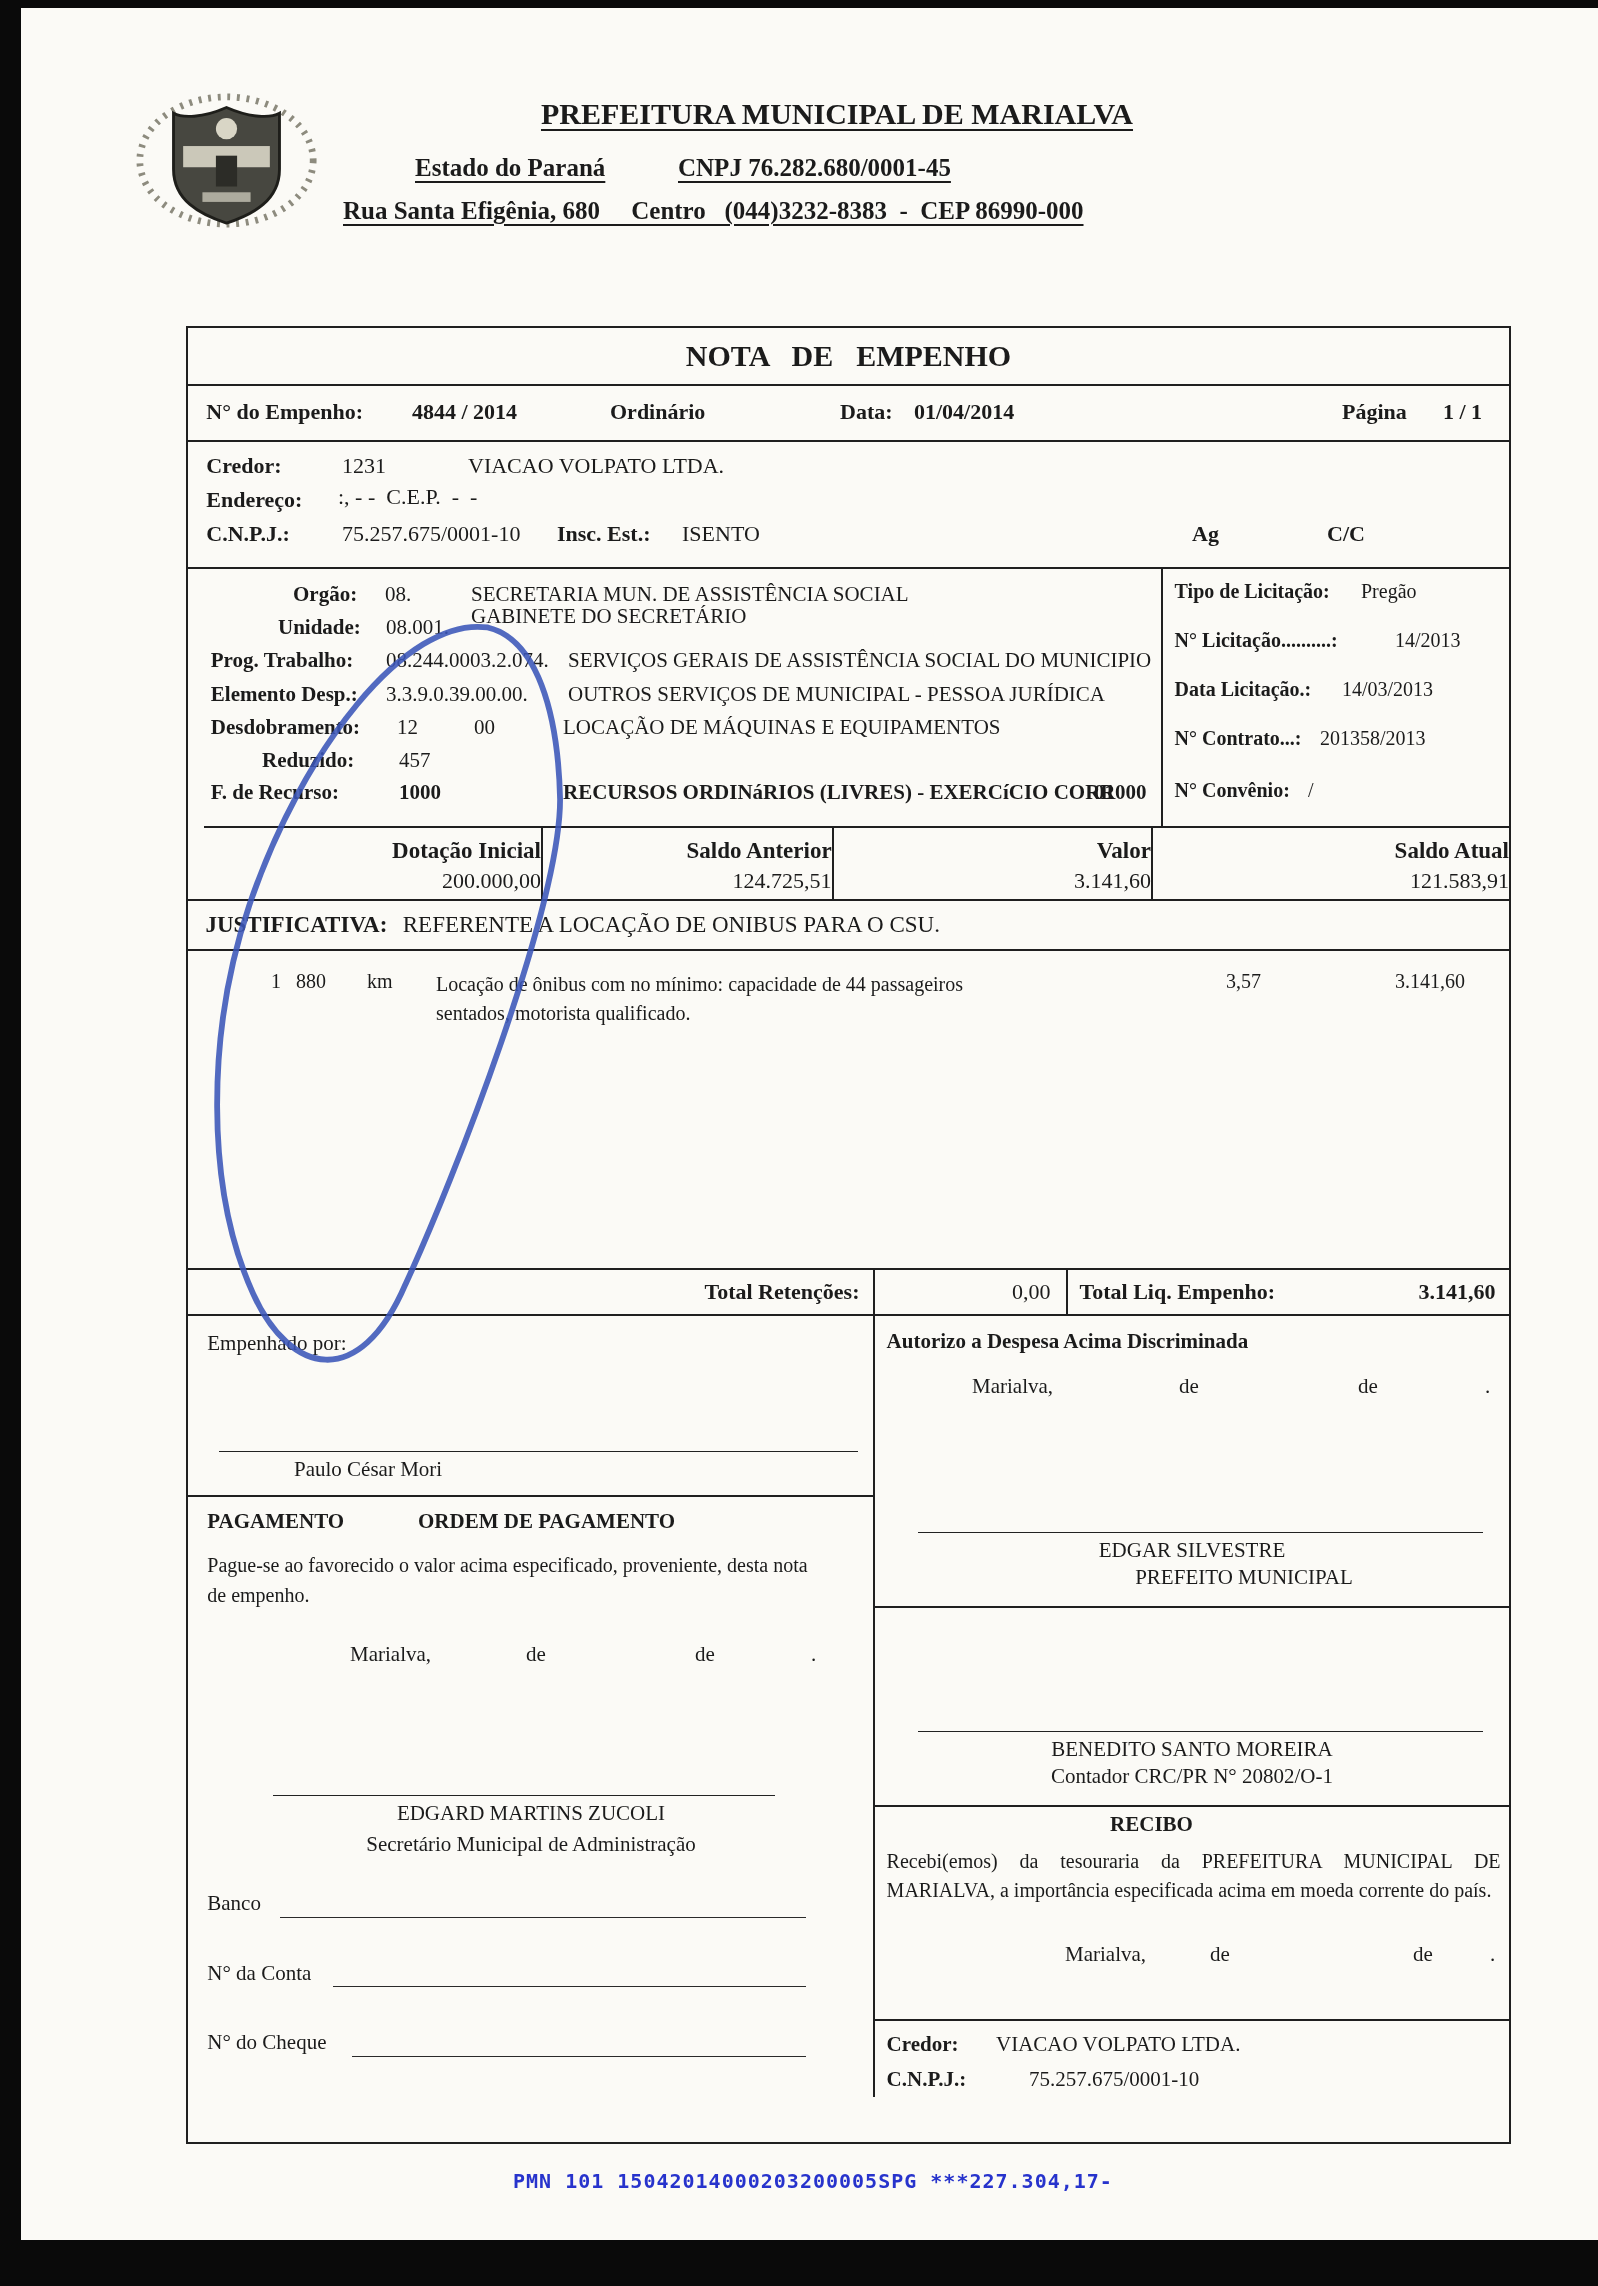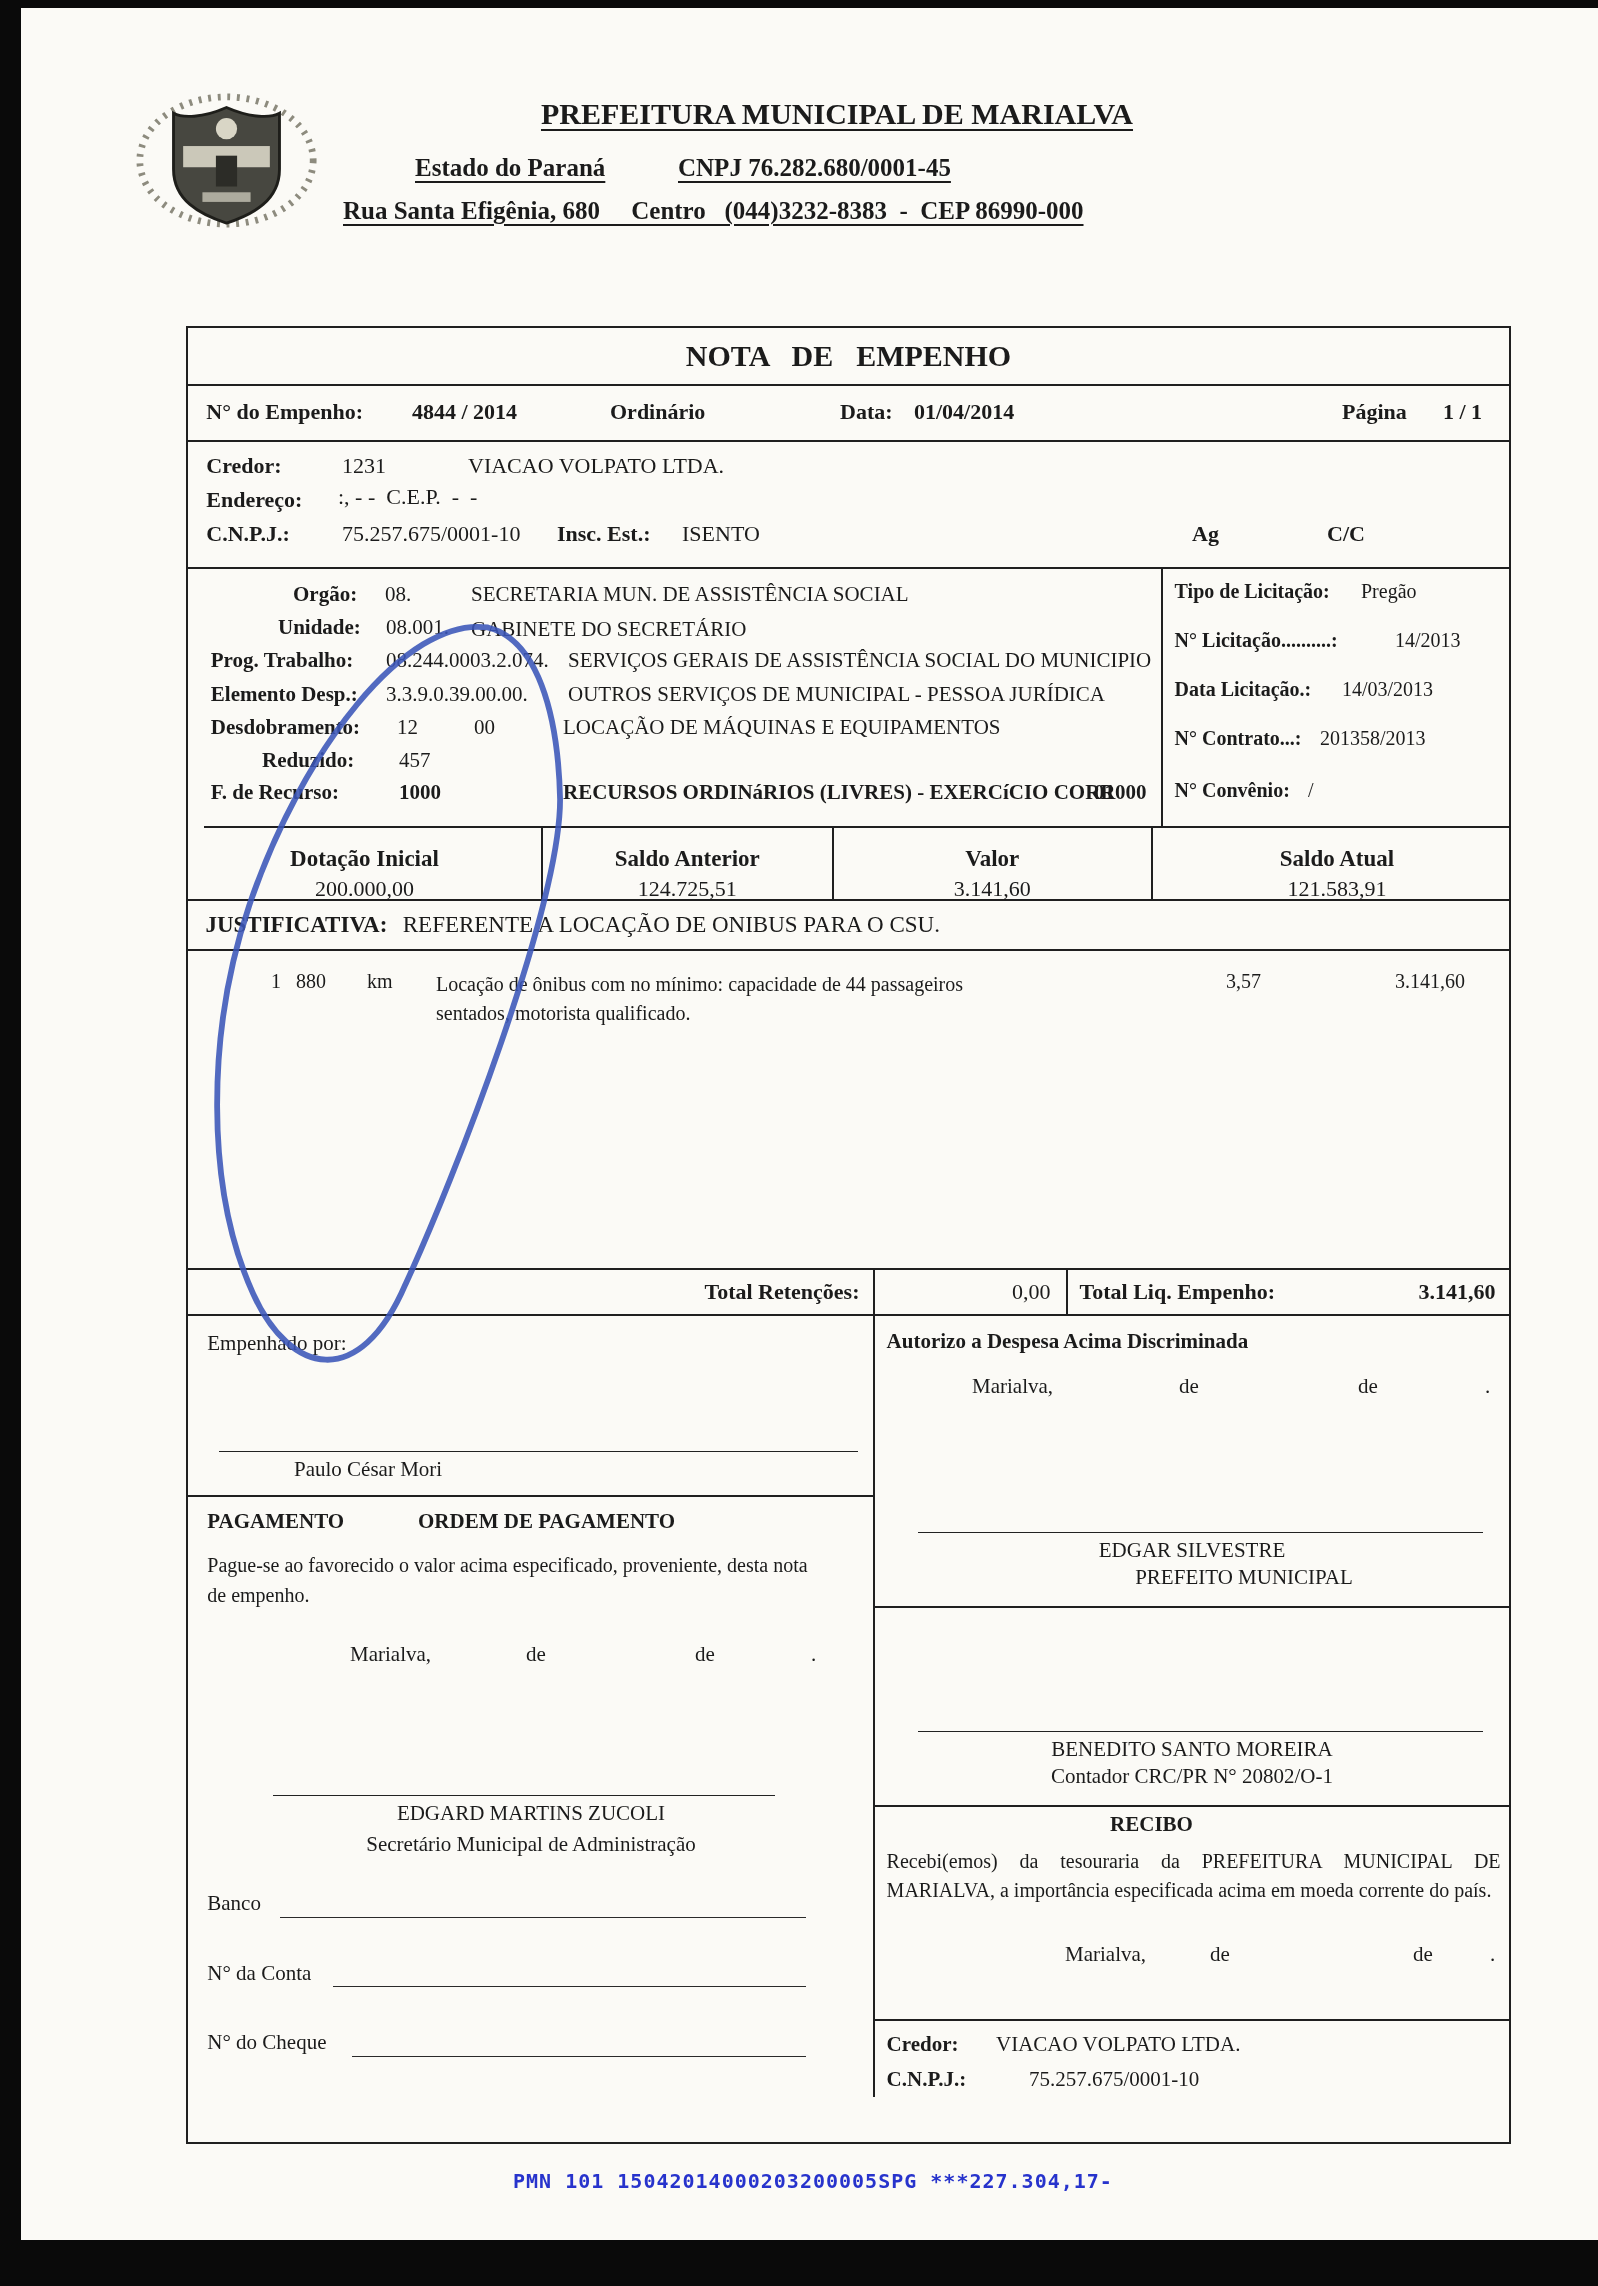--- a/index.html
+++ b/index.html
@@ -30,21 +30,21 @@
   }
   .row { position: relative; border-bottom: 2.9px solid #1f1f1f; }
   .title-bar { height: 58px; line-height: 55px; text-align: center;
     font-size: 30px; font-weight: bold; word-spacing: 15.4px; }
   .r-empenho { height: 56px; font-size: 22px; }
   .r-credor { height: 127px; font-size: 22px; }
   .r-orgao { height: 259px; font-size: 21px; margin-left: 16px; }
   .lic-col { position: absolute; right: 0; top: 0; bottom: 0; width: 348px;
     border-left: 2.9px solid #1f1f1f; font-size: 20px; }
   .r-values { height: 73px; display: flex; }
-  .vcell { border-right: 2.9px solid #1f1f1f; text-align: center; padding-top: 18px; }
+  .vcell { border-right: 2.9px solid #1f1f1f; text-align: right; padding-top: 10px; }
   .vcell:last-child { border-right: none; margin-left: 12px; }
   .vcell .vh { font-size: 23px; font-weight: bold; display: block; }
   .vcell .vv { font-size: 22px; display: block; margin-top: 3.9px; }
   .r-justif { height: 50px; font-size: 23px; padding: 11.6px 0 0 17.4px; }
   .r-items-header { height: 42px; border-bottom: none; font-size: 21px; }
   .ith { font-style: italic; font-weight: bold; text-decoration: underline;
     text-underline-offset: 3.9px; position: absolute; top: 9.7px; }
   .r-items-body { height: 317px; border-bottom: none; font-size: 20px; }
   .r-totals { height: 48px; border-top: 2.9px solid #1f1f1f; display: flex; font-size: 22px; font-family: Liberation Serif, serif; }
   .tcell { border-right: 2.9px solid #1f1f1f; padding-top: 9.7px; }
@@ -116,21 +116,21 @@
       <span class="abs b" style="left:1139px; top:79px;">C/C</span>
     </div>
 
     <div class="row r-orgao">
       <span class="abs b" style="left:89px; top:13.5px;">Orgão:</span>
       <span class="abs" style="left:181px; top:13.5px;">08.</span>
       <span class="abs" style="left:267px; top:13.5px;">SECRETARIA MUN. DE ASSISTÊNCIA SOCIAL</span>
 
       <span class="abs b" style="left:74px; top:46px;">Unidade:</span>
       <span class="abs" style="left:182px; top:46px;">08.001.</span>
-      <span class="abs" style="left:267px; top:48px;font-family:Liberation Serif, serif;">GABINETE DO SECRETÁRIO</span>
+      <span class="abs" style="left:267px; top:35px;font-family:Liberation Serif, serif;">GABINETE DO SECRETÁRIO</span>
 
       <span class="abs b" style="left:6.8px; top:79px;">Prog. Trabalho:</span>
       <span class="abs" style="left:182px; top:79px;">08.244.0003.2.074.</span>
       <span class="abs" style="left:364px; top:79px;">SERVIÇOS GERAIS DE ASSISTÊNCIA SOCIAL DO MUNICIPIO</span>
 
       <span class="abs b" style="left:6.8px; top:113px;">Elemento Desp.:</span>
       <span class="abs" style="left:182px; top:113px;">3.3.9.0.39.00.00.</span>
       <span class="abs" style="left:364px; top:113px;">OUTROS SERVIÇOS DE MUNICIPAL - PESSOA JURÍDICA</span>
 
       <span class="abs b" style="left:6.8px; top:146px;">Desdobramento:</span>

